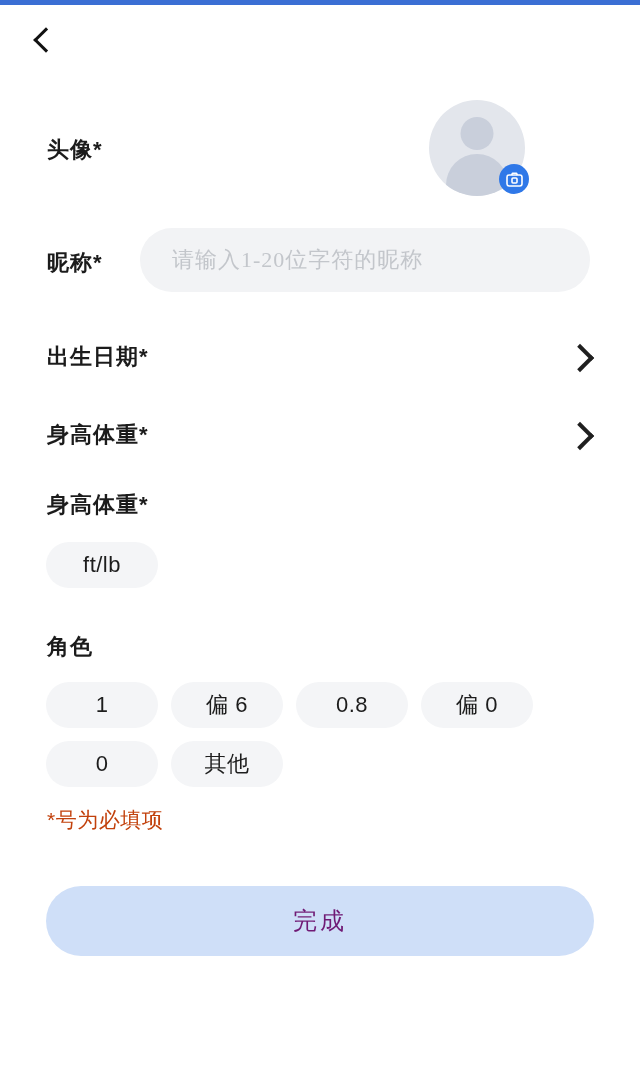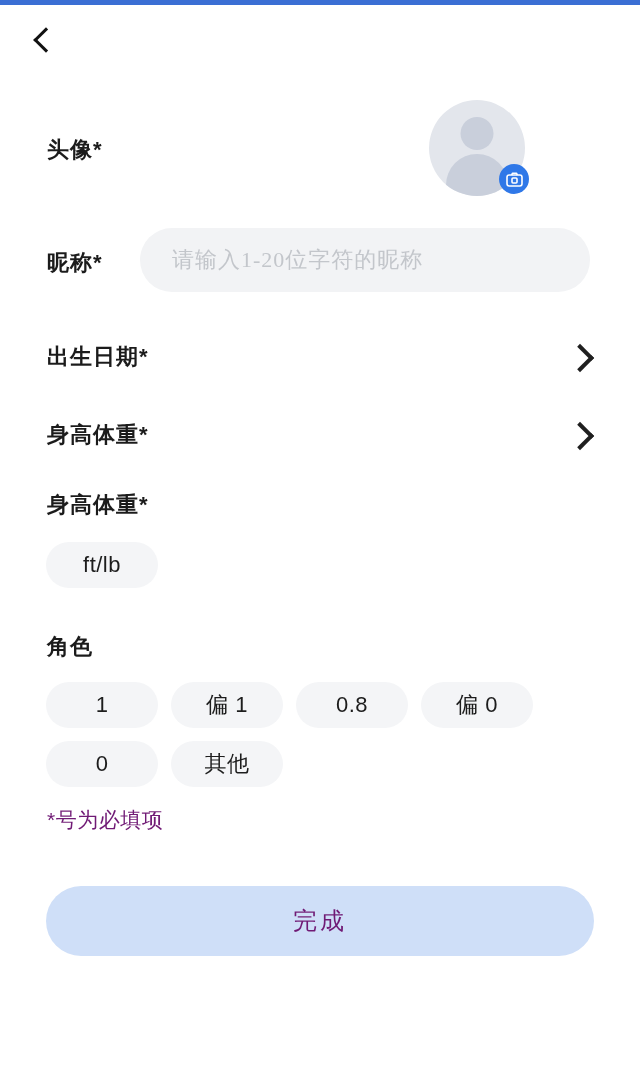--- a/index.html
+++ b/index.html
@@ -253,21 +253,21 @@
     gap: 13px;
   }
   .role-grid .pill { min-width: 112px; }
 
   
   .hint-text {
     position: absolute;
     left: 47px;
     top: 806px;
     font-size: 21px;
-    color: #701a75;
+    color: #c2410c;
     letter-spacing: 0.5px;
   }
 
   
   .submit-btn {
     position: absolute;
     left: 46px;
     top: 886px;
     width: 548px;
     height: 70px;
@@ -328,21 +328,21 @@
   <div class="field-label">身高体重*</div>
   <div class="pill-row">
     <div class="pill">ft/lb</div>
   </div>
 </div>
 
 <div class="section-role">
   <div class="field-label">角色</div>
   <div class="role-grid">
     <div class="pill">1</div>
-    <div class="pill">偏 1</div>
+    <div class="pill">偏 6</div>
     <div class="pill">0.8</div>
     <div class="pill">偏 0</div>
     <div class="pill">0</div>
     <div class="pill">其他</div>
   </div>
 </div>
 
 <div class="hint-text">*号为必填项</div>
 
 <button class="submit-btn">完成</button>

